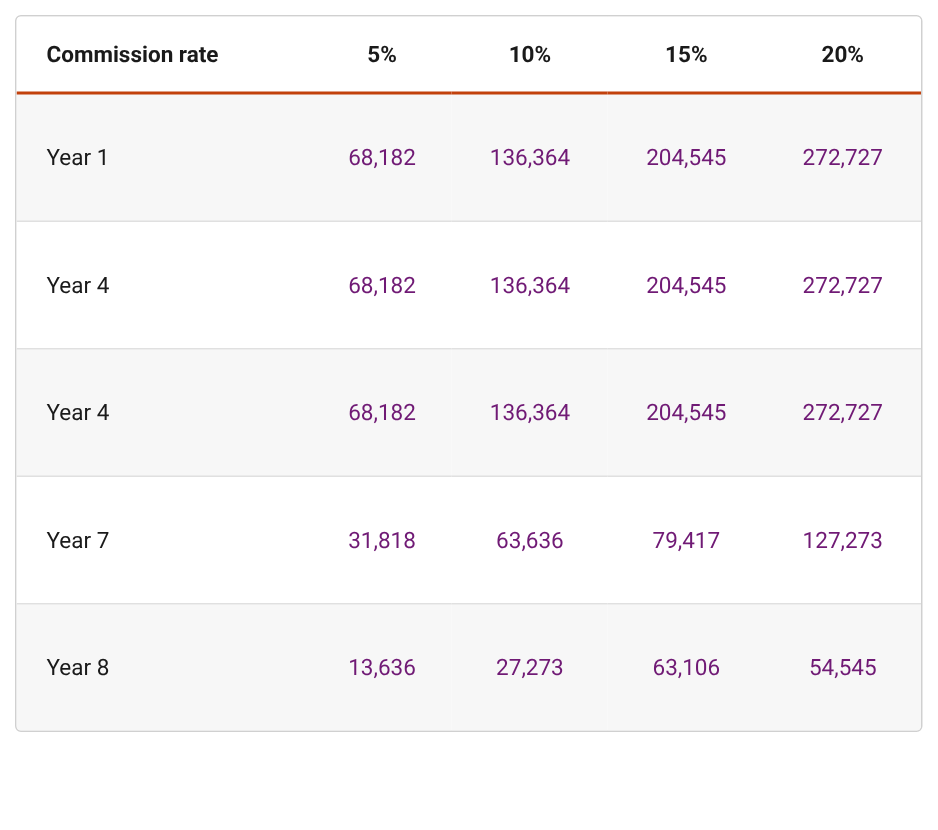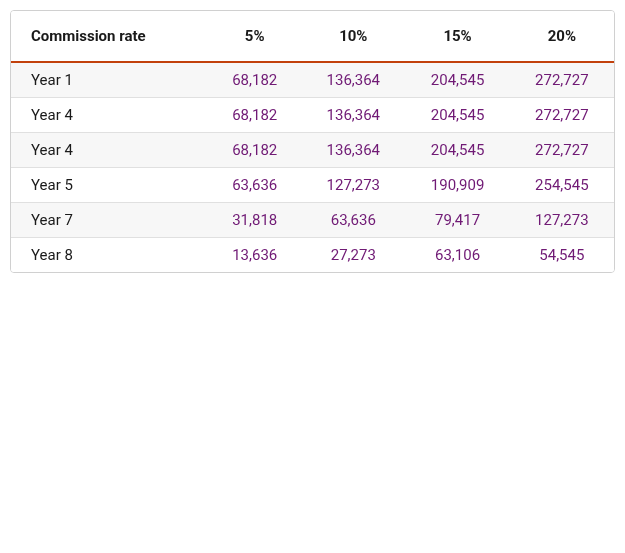--- a/index.html
+++ b/index.html
@@ -60,21 +60,21 @@
 
     tbody tr:nth-child(even) {
       background: #ffffff;
     }
 
     tbody tr:last-child {
       border-bottom: none;
     }
 
     tbody td {
-      padding: 8px 12px;
+      padding: 33px 12px;
       text-align: center;
       color: #2c2c2c;
       font-size: 15px;
     }
 
     tbody td:first-child {
       text-align: left;
       padding-left: 20px;
       font-weight: 400;
       color: #1a1a1a;
@@ -114,27 +114,20 @@
           <td>272,727</td>
         </tr>
         <tr>
           <td>Year 4</td>
           <td>68,182</td>
           <td>136,364</td>
           <td>204,545</td>
           <td>272,727</td>
         </tr>
         <tr>
-          <td>Year 5</td>
-          <td>63,636</td>
-          <td>127,273</td>
-          <td>190,909</td>
-          <td>254,545</td>
-        </tr>
-        <tr>
           <td>Year 7</td>
           <td>31,818</td>
           <td>63,636</td>
           <td>79,417</td>
           <td>127,273</td>
         </tr>
         <tr>
           <td>Year 8</td>
           <td>13,636</td>
           <td>27,273</td>

